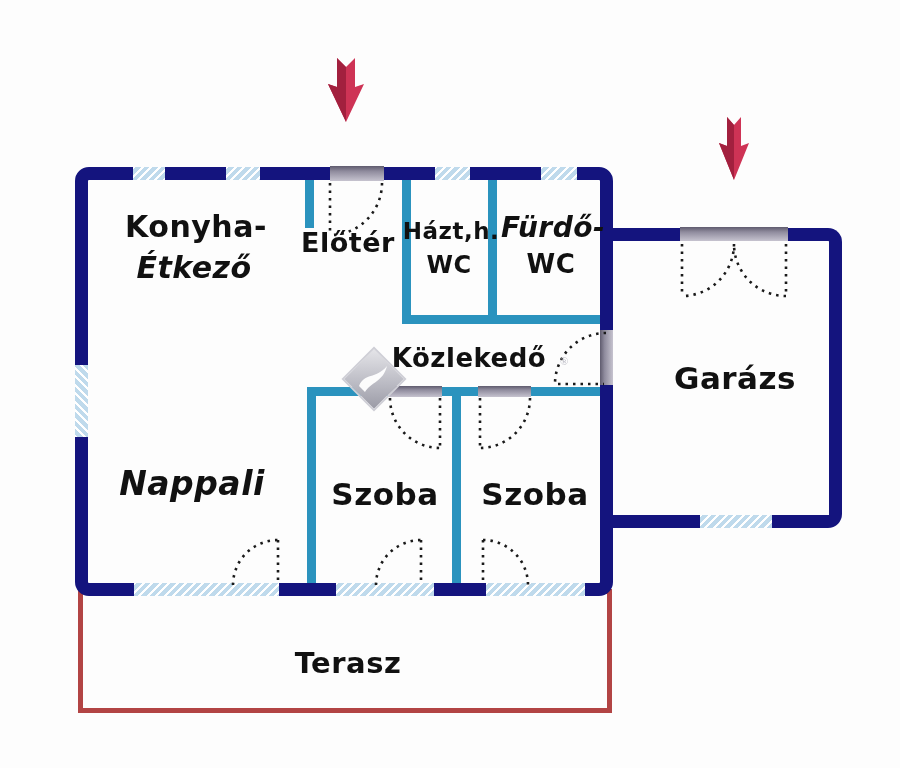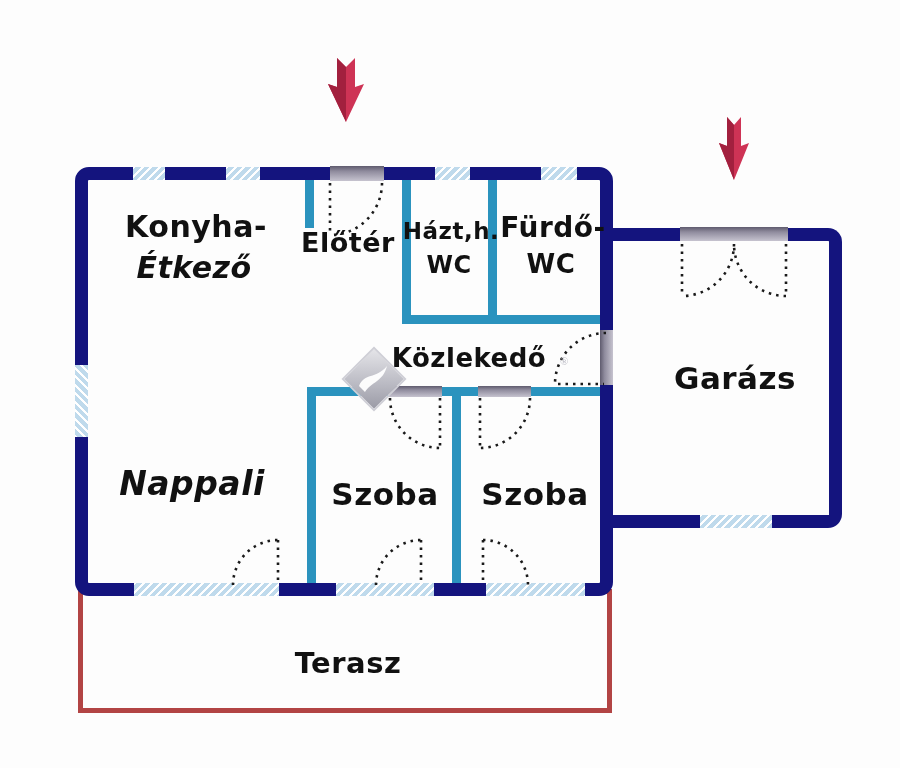--- a/index.html
+++ b/index.html
@@ -111,21 +111,21 @@
       <polygon points="727,117 734,125 741,117 741,146 749,143 734,180 719,143 727,146" fill="#CE3355"></polygon>
       <polygon points="727,117 734,125 734,180 719,143 727,146" fill="#A2203E"></polygon>
     </g>
   </svg>
 
   <div class="label" style="left:196px;top:226px;font-size:30px;">Konyha-</div>
   <div class="label" style="left:194px;top:267px;font-size:30px;font-style:italic;">Étkező</div>
   <div class="label" style="left:348px;top:242px;font-size:27px;">Előtér</div>
   <div class="label" style="left:451px;top:231px;font-size:23px;">Házt,h.</div>
   <div class="label" style="left:449px;top:265px;font-size:24px;">WC</div>
-  <div class="label" style="left:553px;top:227px;font-size:28px;">Fürdő-</div>
+  <div class="label" style="left:553px;top:227px;font-size:28px;font-style:italic;">Fürdő-</div>
   <div class="label" style="left:551px;top:264px;font-size:26px;">WC</div>
   <div class="label" style="left:469px;top:358px;font-size:26px;">Közlekedő</div>
   <div class="label" style="left:735px;top:378px;font-size:31px;">Garázs</div>
   <div class="label" style="left:192px;top:483px;font-size:33px;font-style:italic;">Nappali</div>
   <div class="label" style="left:385px;top:494px;font-size:31px;">Szoba</div>
   <div class="label" style="left:535px;top:494px;font-size:31px;">Szoba</div>
   <div class="label" style="left:348px;top:663px;font-size:29px;">Terasz</div>
 
   <div class="wm"></div>
   <div class="wm-diamond"></div>

